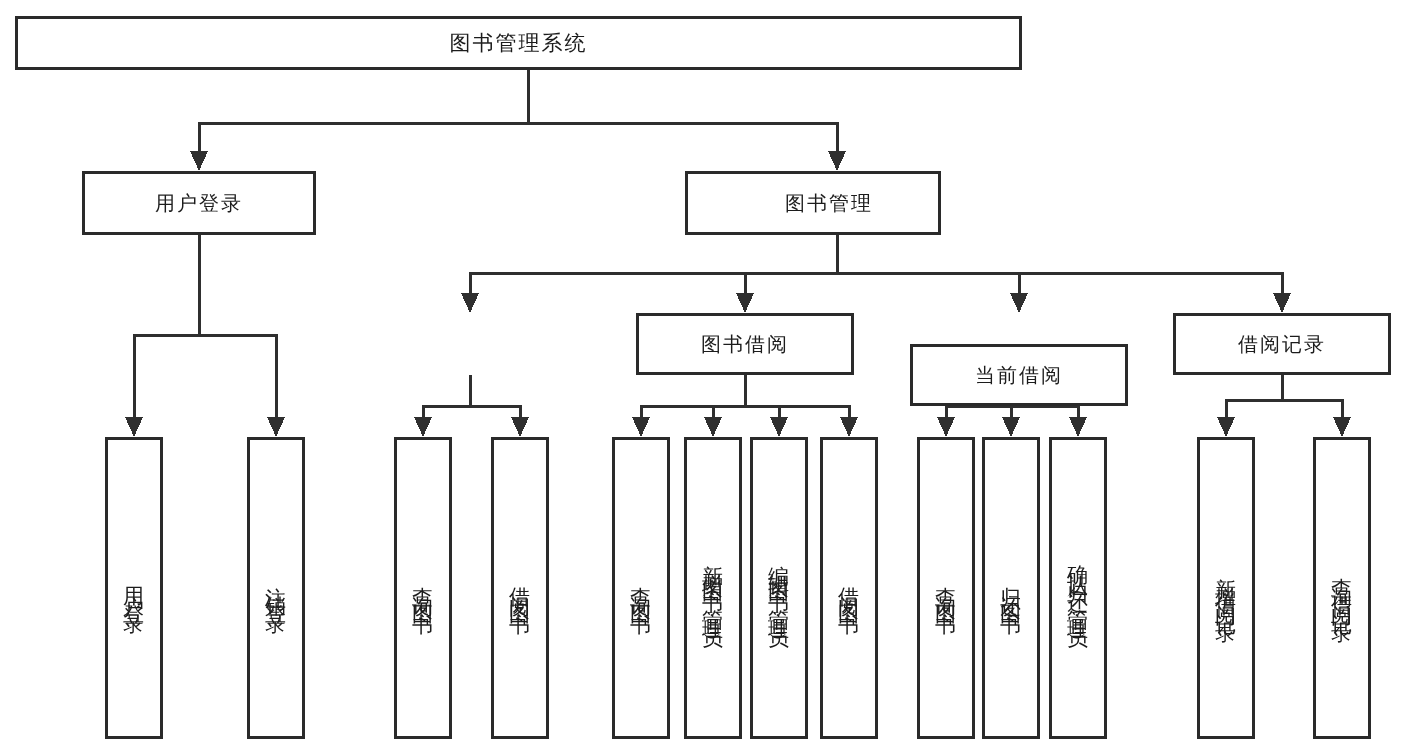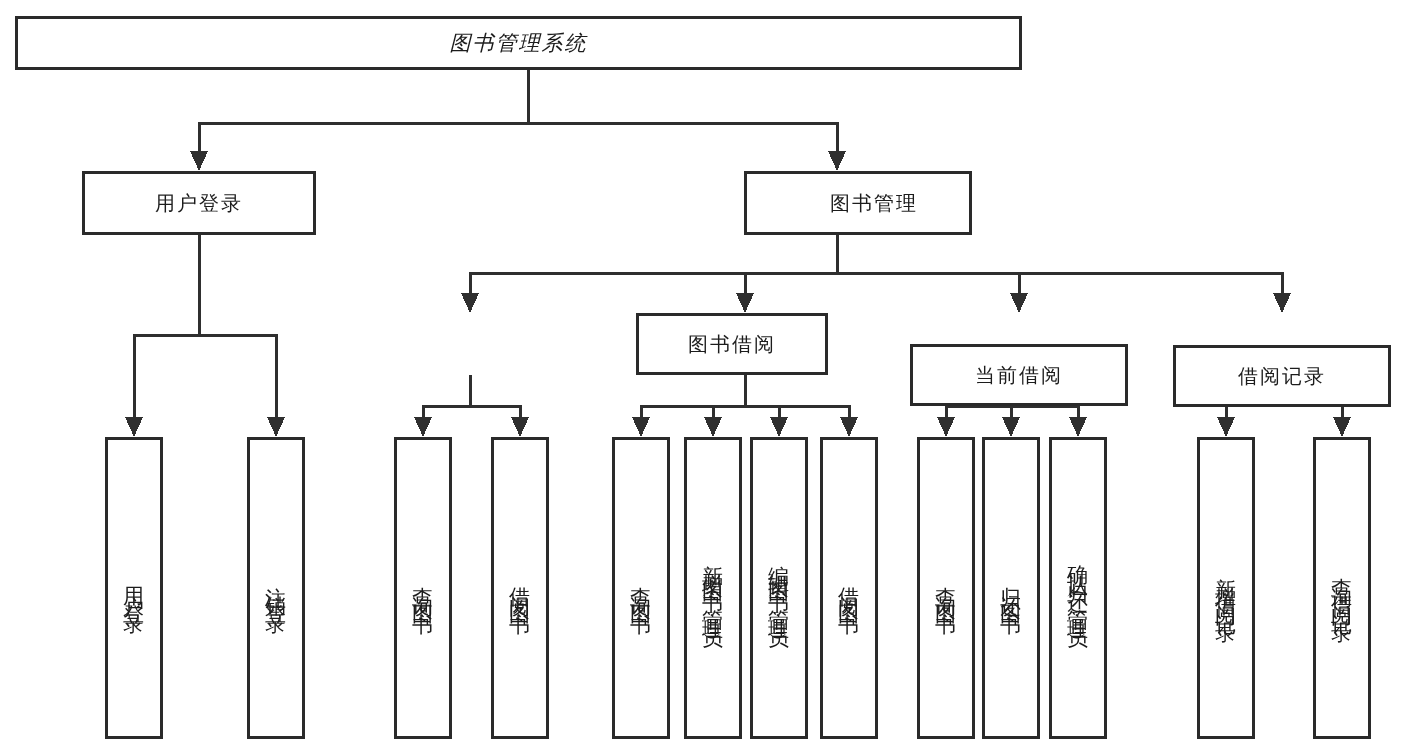--- a/index.html
+++ b/index.html
@@ -104,38 +104,38 @@
     <g>
       <line class="ln" x1="1282" y1="375" x2="1282" y2="401.5"></line>
       <line class="ln" x1="1224.5" y1="400" x2="1343.5" y2="400"></line>
       <line class="ln" x1="1226" y1="400" x2="1226" y2="420"></line>
       <polygon class="ah" points="1217,417 1235,417 1226,437"></polygon>
       <line class="ln" x1="1342" y1="400" x2="1342" y2="420"></line>
       <polygon class="ah" points="1333,417 1351,417 1342,437"></polygon>
     </g>
   </svg>
 
-  <div class="box hbox root-box" style="left:15px; top:16px; width:1007px; height:54px;font-style:italic;">
+  <div class="box hbox root-box" style="left:15px; top:16px; width:1007px; height:54px;">
     <span>图书管理系统</span>
   </div>
 
   <div class="box hbox" style="left:82px; top:171px; width:234px; height:64px;">
     <span>用户登录</span>
   </div>
-  <div class="box hbox" style="left:744px; top:171px; width:228px; height:64px;padding-left:32px;">
+  <div class="box hbox" style="left:685px; top:171px; width:256px; height:64px;padding-left:32px;">
     <span>图书管理</span>
   </div>
 
-  <div class="box hbox" style="left:636px; top:313px; width:192px; height:62px;">
+  <div class="box hbox" style="left:636px; top:313px; width:218px; height:62px;">
     <span>图书借阅</span>
   </div>
   <div class="box hbox" style="left:910px; top:313px; width:218px; height:62px;margin-top:31px;">
     <span>当前借阅</span>
   </div>
-  <div class="box hbox" style="left:1173px; top:313px; width:218px; height:62px;margin-top:32px;">
+  <div class="box hbox" style="left:1173px; top:313px; width:218px; height:62px;">
     <span>借阅记录</span>
   </div>
 
   <div class="box vbox" style="left:105px;">
     <span class="vtext">用户登录</span>
   </div>
   <div class="box vbox" style="left:247px;">
     <span class="vtext">注销登录</span>
   </div>
 

